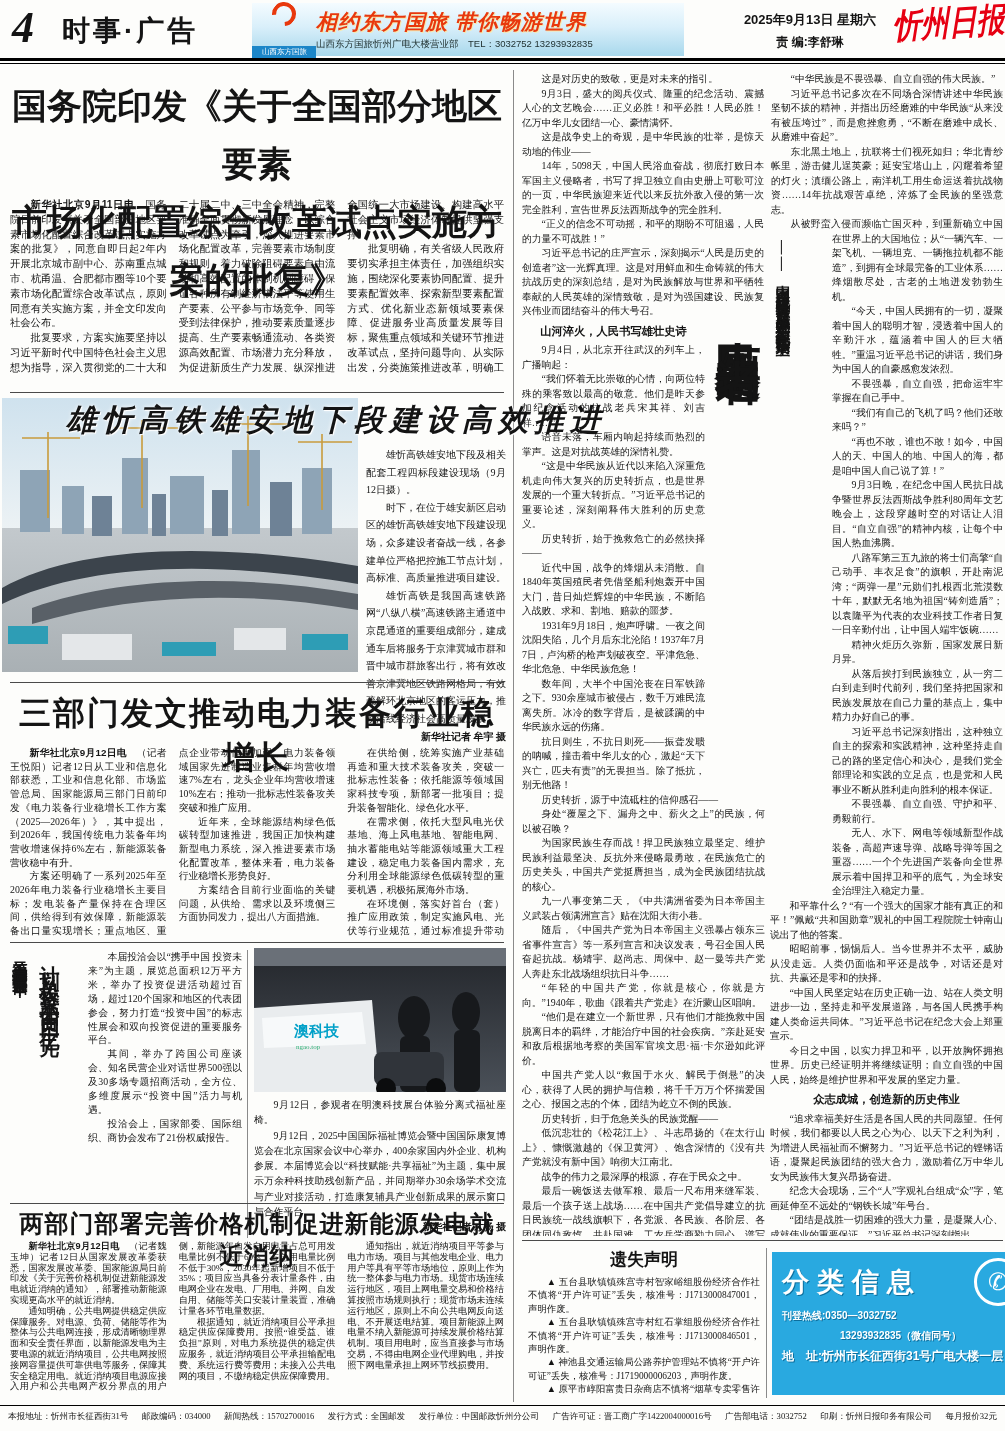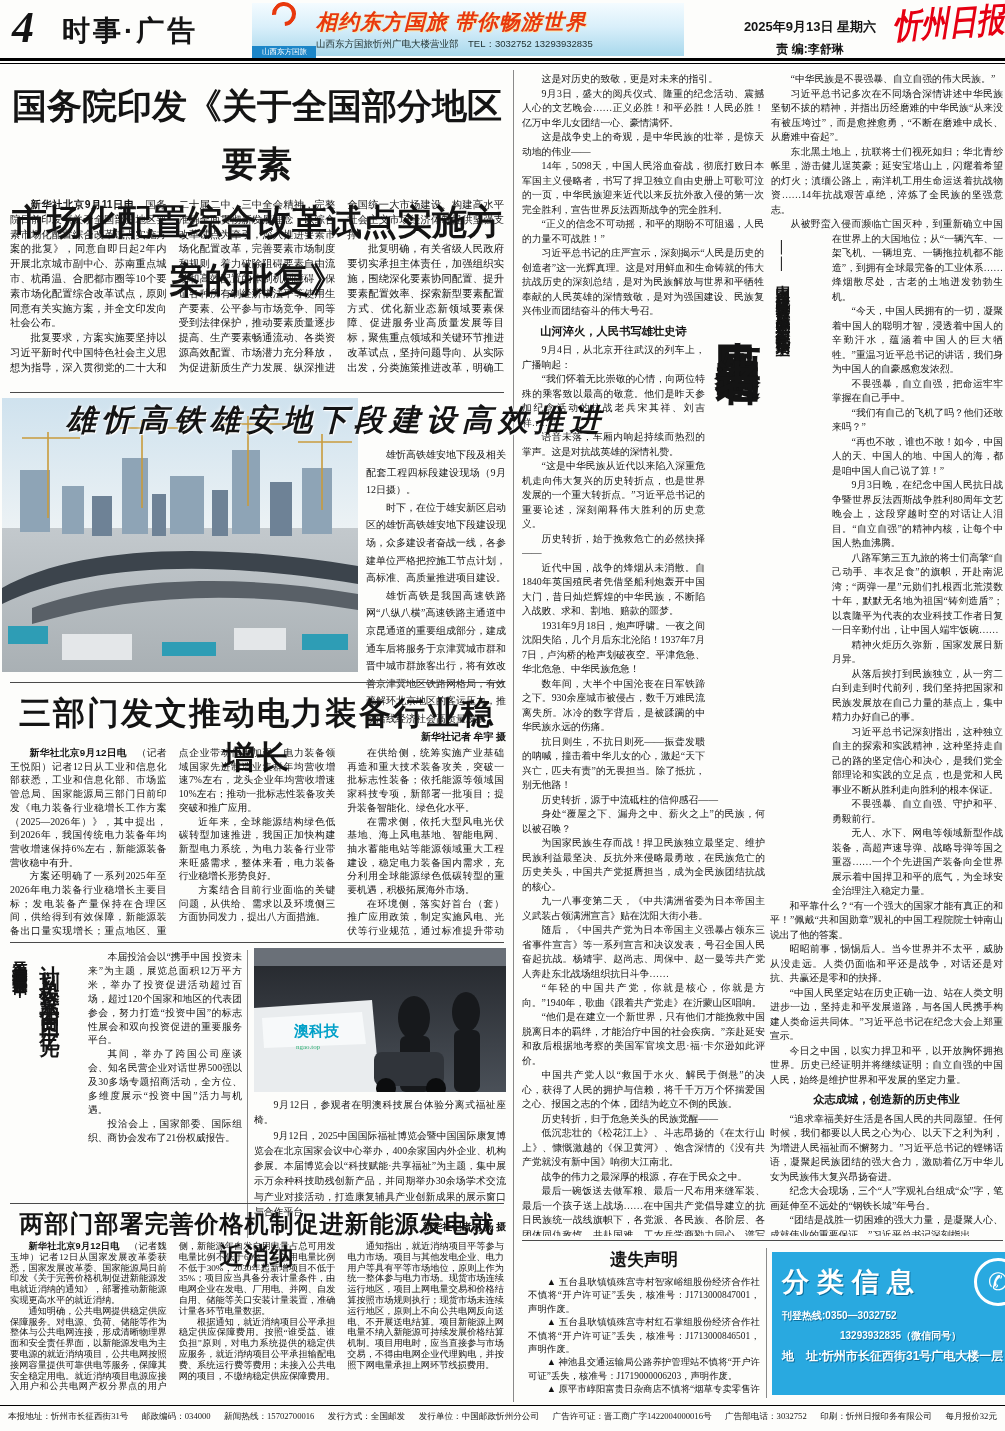--- a/index.html
+++ b/index.html
@@ -19,21 +19,21 @@
   #page-num{left:12px;top:2px;font-size:44px;font-weight:900;font-style:italic;}
   #section-title{left:62px;top:12px;font-size:28px;font-weight:700;letter-spacing:3px;font-family:"Liberation Sans",sans-serif;}
   #ad-banner{left:252px;top:3px;width:432px;height:53px;display:flex;align-items:center;
      background:linear-gradient(180deg,#f4fbff 0%,#d9effa 45%,#a8d8ec 100%);}
   #ad-logo{width:64px;text-align:center;}
   .arc-icon{display:inline-block;width:16px;height:16px;border:4px solid #e8380d;border-left-color:transparent;border-radius:50%;transform:rotate(-50deg);}
   #ad-logo-name{font-size:7.5px;background:#1c86c8;color:#fff;padding:1px 10px;margin-top:16px;white-space:nowrap;font-family:Liberation Serif, serif;}
   #ad-main{font-size:21px;color:#e8380d;font-weight:900;font-style:italic;letter-spacing:1px;white-space:nowrap;
      font-family:"Liberation Sans",sans-serif;text-shadow:1px 1px 0 #f8e9b0;}
   #ad-sub{font-size:9.5px;color:#233;margin-top:2px;white-space:nowrap;font-family:"Liberation Sans",sans-serif;}
-  #date-block{left:730px;top:11px;width:160px;text-align:center;font-family:"Liberation Sans",sans-serif;margin-top:7px;}
+  #date-block{left:730px;top:11px;width:160px;text-align:center;font-family:"Liberation Sans",sans-serif;}
   #date-line{font-size:13px;font-weight:bold;}
   #editor-line{font-size:12px;margin-top:5px;font-weight:bold;}
   #masthead{left:892px;top:4px;font-size:34px;color:#e60012;font-weight:900;font-style:italic;white-space:nowrap;
      transform:scaleX(.82) rotate(-3deg);transform-origin:left top;}
   #header-rule{left:0;top:58px;width:1005px;height:2px;border-top:3px solid #000;border-bottom:1px solid #000;}
   
   #a1-headline{left:10px;top:78px;width:494px;font-size:35px;line-height:58px;letter-spacing:0px;}
   #a1-body{left:10px;top:198px;width:494px;height:190px;font-size:10.3px;line-height:14.8px;}
   #rail-photo{left:2px;top:398px;width:356px;height:274px;}
   #rail-title{left:66px;top:400px;font-size:30px;font-weight:800;font-style:italic;letter-spacing:6px;white-space:nowrap;
@@ -170,21 +170,21 @@
       <p class="para">时下，在位于雄安新区启动区的雄忻高铁雄安地下段建设现场，众多建设者奋战一线，各参建单位严格把控施工节点计划，高标准、高质量推进项目建设。</p>
       <p class="para">雄忻高铁是我国高速铁路网“八纵八横”高速铁路主通道中京昆通道的重要组成部分，建成通车后将服务于京津冀城市群和晋中城市群旅客出行，将有效改善京津冀地区铁路网格局，有效疏解环北京地区的客运压力，推动沿线经济社会高质量发展。</p>
       <p class="para credit">新华社记者 牟宇 摄</p>
     </div>
   <div class="hline" style="left:10px;top:682px;width:494px;"></div>
 
   <div class="abs headline" id="a2-headline">三部门发文推动电力装备行业稳增长</div>
   <div class="abs col3 just" id="a2-body">
       <p class="para"><b>新华社北京9月12日电　</b>（记者王悦阳）记者12日从工业和信息化部获悉，工业和信息化部、市场监管总局、国家能源局三部门日前印发《电力装备行业稳增长工作方案（2025—2026年）》，其中提出，到2026年，我国传统电力装备年均营收增速保持6%左右，新能源装备营收稳中有升。</p>
       <p class="para">方案还明确了一系列2025年至2026年电力装备行业稳增长主要目标；发电装备产量保持在合理区间，供给得到有效保障，新能源装备出口量实现增长；重点地区、重点企业带动作用加强，电力装备领域国家先进制造业集群年均营收增速7%左右，龙头企业年均营收增速10%左右；推动一批标志性装备攻关突破和推广应用。</p>
-      <p class="para">近年来，全球能源结构绿色低碳转型加速推进，我国正加快构建新型电力系统，为电力装备行业带来旺盛需求，整体来看，电力装备行业稳增长形势良好。</p>
+      <p class="para">近年来，全球能源结构绿色低碳转型加速推进，我国正加快构建新型电力系统，深入推进要素市场化配置改革，整体来看，电力装备行业稳增长形势良好。</p>
       <p class="para">方案结合目前行业面临的关键问题，从供给、需求以及环境侧三方面协同发力，提出八方面措施。</p>
       <p class="para">在供给侧，统筹实施产业基础再造和重大技术装备攻关，突破一批标志性装备；依托能源等领域国家科技专项，新部署一批项目；提升装备智能化、绿色化水平。</p>
       <p class="para">在需求侧，依托大型风电光伏基地、海上风电基地、智能电网、抽水蓄能电站等能源领域重大工程建设，稳定电力装备国内需求，充分利用全球能源绿色低碳转型的重要机遇，积极拓展海外市场。</p>
       <p class="para">在环境侧，落实好首台（套）推广应用政策，制定实施风电、光伏等行业规范，通过标准提升带动电力装备质量提升和大规模设备更新，强化产业链协同，引导行业持续健康发展。</p>
     </div>
   <div class="hline" style="left:10px;top:942px;width:494px;"></div>
 
   <div class="abs" id="fair-vtitle">
     <div id="fair-vt1">第二十五届投洽会签约投资项目一千一百五十四个</div>
     <div id="fair-vt2">计划总投资六千四百四十亿元</div>

